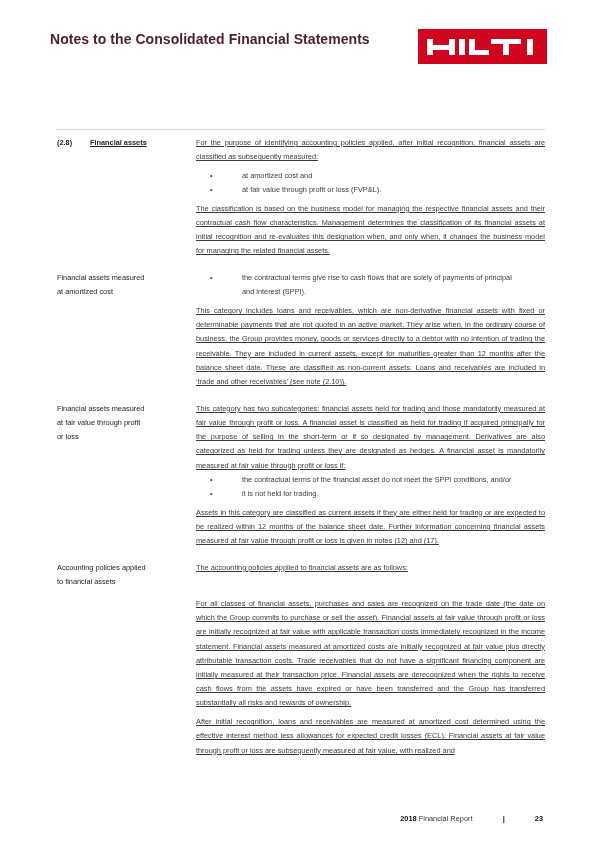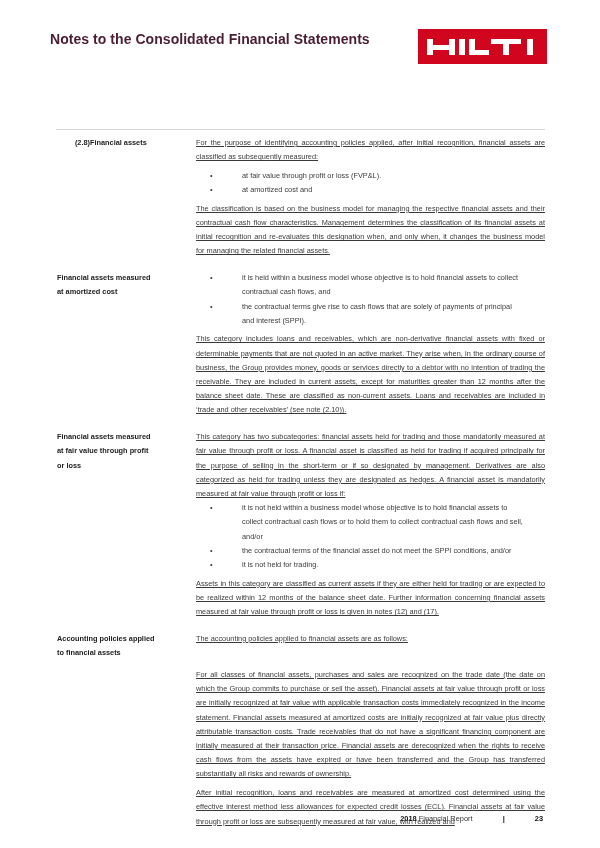--- a/index.html
+++ b/index.html
@@ -4,23 +4,23 @@
 <style>
   html, body { margin: 0; padding: 0; background: #ffffff; }
   body { width: 600px; height: 848px; position: relative; overflow: hidden;
          font-family: "Liberation Sans", sans-serif; color: #3a3a3a; }
   .header-title { position: absolute; left: 50px; top: 31px; font-size: 14px; font-weight: bold; color: #4a1d33; letter-spacing: 0.05px; }
   .logo { position: absolute; left: 418px; top: 29px; width: 129px; height: 35px; background: #d2051e; display: flex; align-items: center; justify-content: center; }
   .logo svg { display: block; }
   .rule { position: absolute; left: 56px; top: 129px; width: 489px; height: 1px; background: #d6d6d6; }
   .content { position: absolute; left: 57px; top: 136px; width: 488px; font-size: 7.35px; line-height: 14.2px; }
   .row { display: flex; }
-  .num { width: 33px; flex: none; font-weight: bold; color: #222; text-align: right; }
-  .label { width: 106px; flex: none; font-weight: bold; color: #222; }
-  .label-wide { width: 139px; flex: none; font-weight: bold; color: #222; }
+  .num { width: 33px; flex: none; font-weight: bold; color: #222; }
+  .label { width: 106px; flex: none; font-weight: bold; color: #222; text-decoration: underline; }
+  .label-wide { width: 139px; flex: none; font-weight: normal; color: #222; }
   .body { flex: 1; }
   p { margin: 0 0 4.5px 0; text-align: justify; text-decoration: underline; }
   ul { list-style: none; margin: 0 0 4.5px 0; padding: 0; }
   li { position: relative; padding-left: 46px; }
   li::before { content: "\2022"; position: absolute; left: 14px; top: 0; }
   ul.inner li { padding-left: 46px; text-align: left; }
   .gap { height: 8px; }
   .footer { position: absolute; right: 57px; top: 814px; font-size: 7.4px; color: #333; }
   .footer b { color: #111; padding-left: 28px; }
 </style>
@@ -51,55 +51,53 @@
 <div class="rule"></div>
 
 <div class="content">
 
   <div class="row">
     <div class="num">(2.8)</div>
     <div class="label">Financial assets</div>
     <div class="body">
       <p>For the purpose of identifying accounting policies applied, after initial recognition, financial assets are classified as subsequently measured:</p>
       <ul>
+        <li>at amortized cost and</li>
         <li>at fair value through profit or loss (FVP&amp;L).</li>
-        <li>at amortized cost and</li>
       </ul>
       <p>The classification is based on the business model for managing the respective financial assets and their contractual cash flow characteristics. Management determines the classification of its financial assets at initial recognition and re-evaluates this designation when, and only when, it changes the business model for managing the related financial assets.</p>
     </div>
   </div>
 
   <div class="gap"></div>
 
   <div class="row">
     <div class="label-wide">
       <div>Financial assets measured</div>
       <div>at amortized cost</div>
     </div>
     <div class="body">
       <ul class="inner" style="padding-right:20px;">
-        <li>it is held within a business model whose objective is to hold financial assets to collect contractual cash flows, and</li>
         <li>the contractual terms give rise to cash flows that are solely of payments of principal and interest (SPPI).</li>
       </ul>
       <p>This category includes loans and receivables, which are non-derivative financial assets with fixed or determinable payments that are not quoted in an active market. They arise when, in the ordinary course of business, the Group provides money, goods or services directly to a debtor with no intention of trading the receivable. They are included in current assets, except for maturities greater than 12 months after the balance sheet date. These are classified as non-current assets. Loans and receivables are included in ‘trade and other receivables’ (see note (2.10)).</p>
     </div>
   </div>
 
   <div class="gap"></div>
 
   <div class="row">
     <div class="label-wide">
       <div>Financial assets measured</div>
       <div>at fair value through profit</div>
       <div>or loss</div>
     </div>
     <div class="body">
       <p style="margin-bottom:0;">This category has two subcategories: financial assets held for trading and those mandatorily measured at fair value through profit or loss. A financial asset is classified as held for trading if acquired principally for the purpose of selling in the short-term or if so designated by management. Derivatives are also categorized as held for trading unless they are designated as hedges. A financial asset is mandatorily measured at fair value through profit or loss if:</p>
       <ul class="inner" style="padding-right:20px;">
-        <li>it is not held within a business model whose objective is to hold financial assets to collect contractual cash flows or to hold them to collect contractual cash flows and sell, and/or</li>
         <li>the contractual terms of the financial asset do not meet the SPPI conditions, and/or</li>
         <li>it is not held for trading.</li>
       </ul>
       <p>Assets in this category are classified as current assets if they are either held for trading or are expected to be realized within 12 months of the balance sheet date. Further information concerning financial assets measured at fair value through profit or loss is given in notes (12) and (17).</p>
     </div>
   </div>
 
   <div class="gap"></div>
 
   <div class="row">

